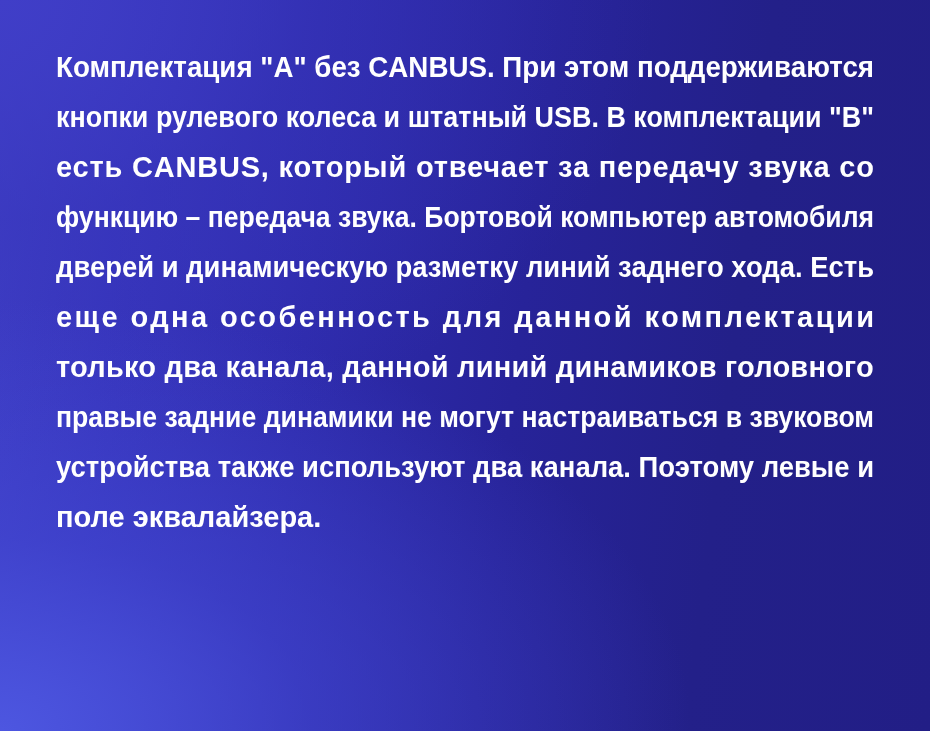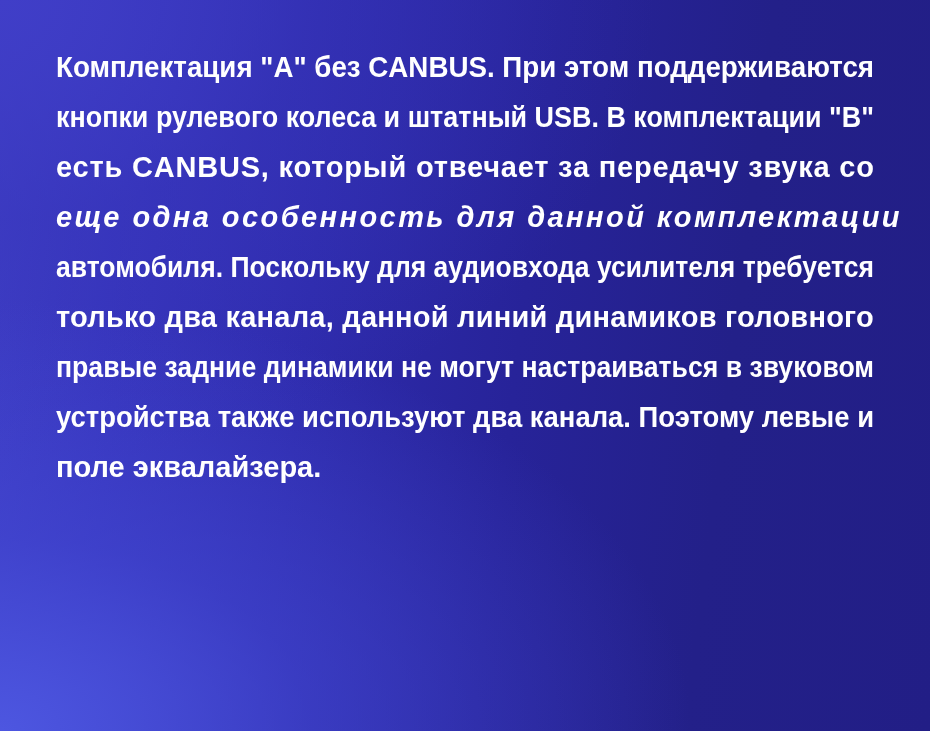--- a/index.html
+++ b/index.html
@@ -51,20 +51,21 @@
   }
 </style>
 </head>
 <body>
 
 <div class="slide">
   <div class="text-block" id="text-block">
       <div class="line"><span style="letter-spacing: 0px; transform: scaleX(0.9561);">Комплектация "A" без CANBUS. При этом поддерживаются</span></div>
       <div class="line"><span style="letter-spacing: 0px; transform: scaleX(0.9278);">кнопки рулевого колеса и штатный USB. В комплектации "B"</span></div>
       <div class="line"><span style="letter-spacing: 0.798px; transform: none;">есть CANBUS, который отвечает за передачу звука со</span></div>
-      <div class="line"><span style="letter-spacing: 2.42px; transform: none; font-style: italic;">еще одна особенность для данной комплектации</span></div>
-      <div class="line"><span style="letter-spacing: 0px; transform: scaleX(0.9145);">автомобиля. Поскольку для аудиовхода усилителя требуется</span></div>
+      <div class="line"><span style="letter-spacing: 0px; transform: scaleX(0.915);">функцию – передача звука. Бортовой компьютер автомобиля</span></div>
+      <div class="line"><span style="letter-spacing: 0px; transform: scaleX(0.9457);">дверей и динамическую разметку линий заднего хода. Есть</span></div>
+      <div class="line"><span style="letter-spacing: 2.42px; transform: none;">еще одна особенность для данной комплектации</span></div>
       <div class="line"><span style="letter-spacing: 0.226px; transform: none;">только два канала, данной линий динамиков головного</span></div>
       <div class="line"><span style="letter-spacing: 0px; transform: scaleX(0.918);">правые задние динамики не могут настраиваться в звуковом</span></div>
       <div class="line"><span style="letter-spacing: 0px; transform: scaleX(0.9457);">устройства также используют два канала. Поэтому левые и</span></div>
       <div class="line"><span style="letter-spacing: 0px;">поле эквалайзера.</span></div>
     </div>
 </div>
 
 </body></html>

